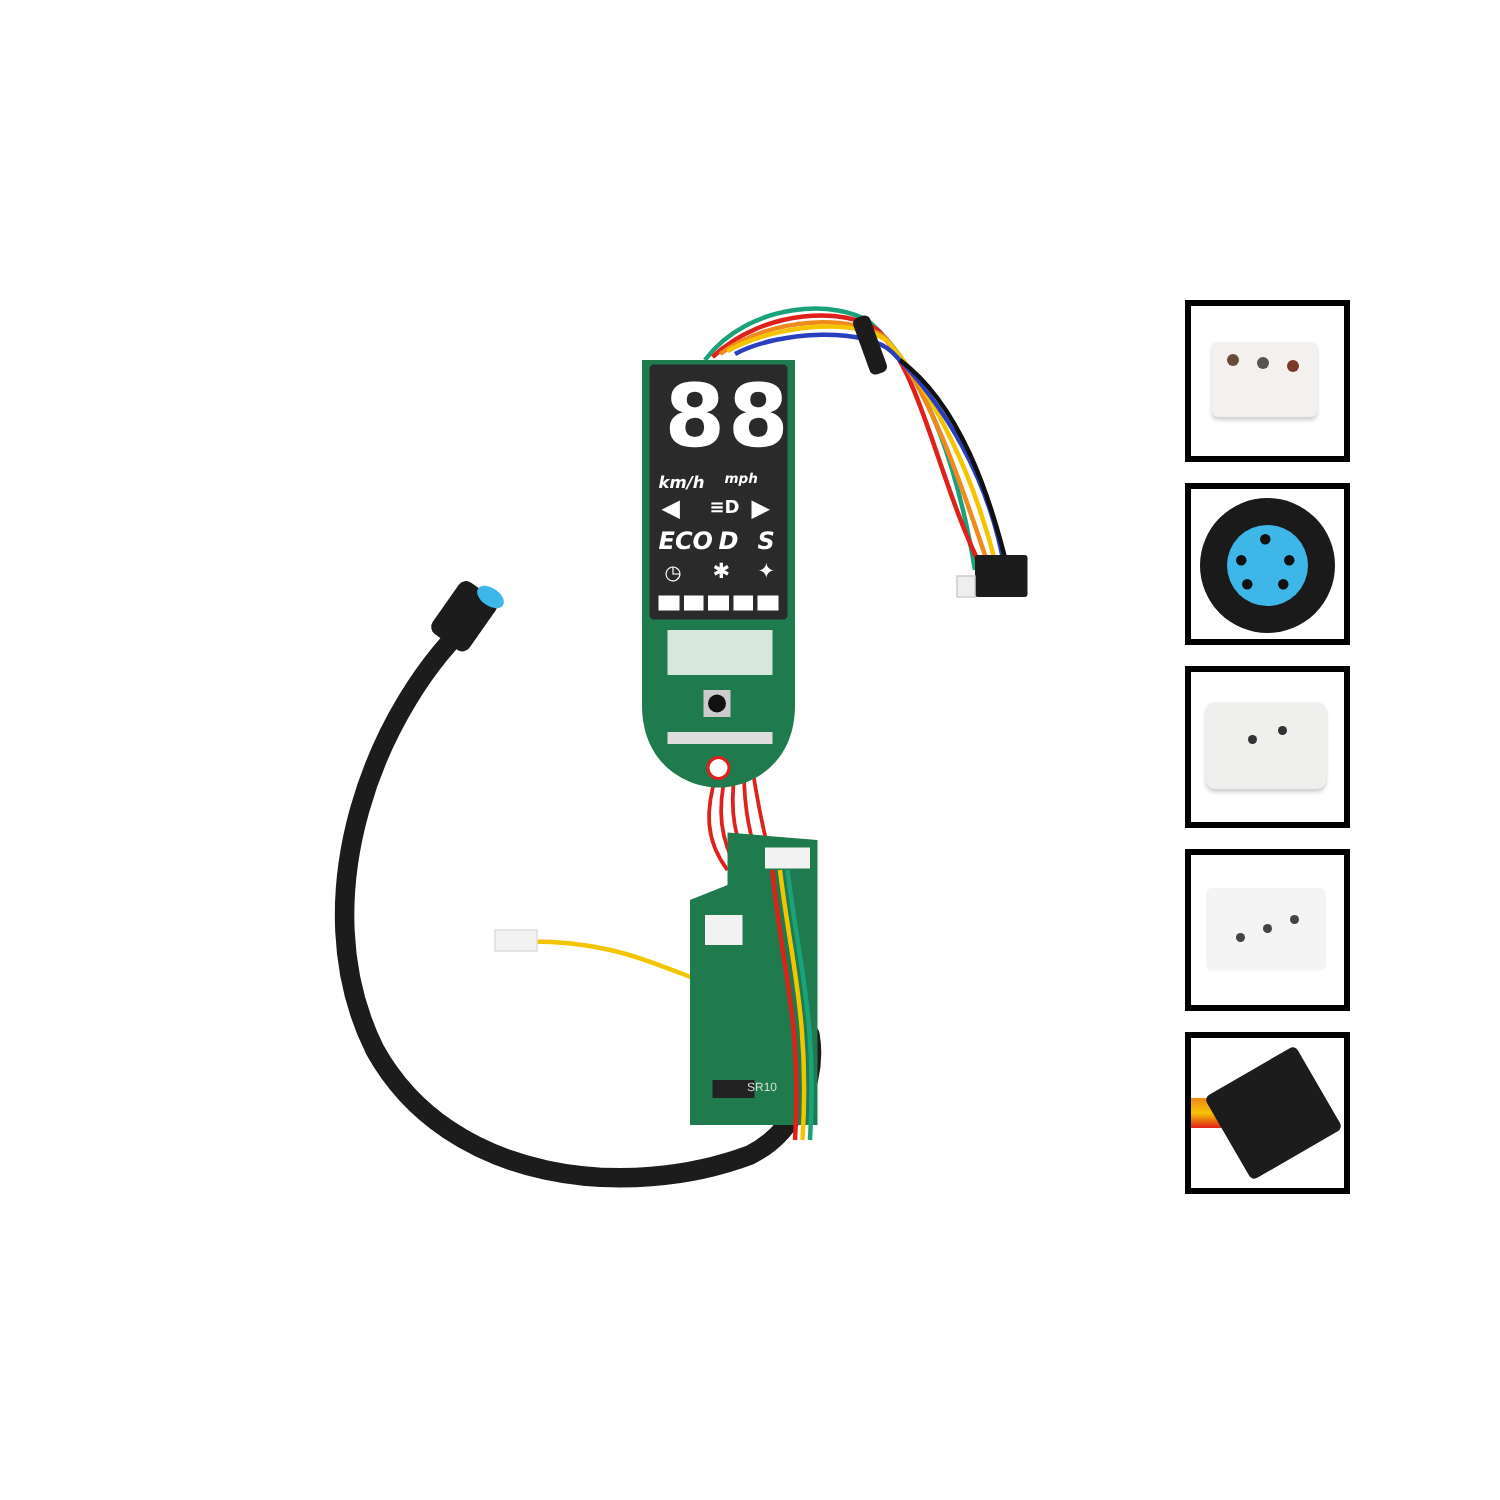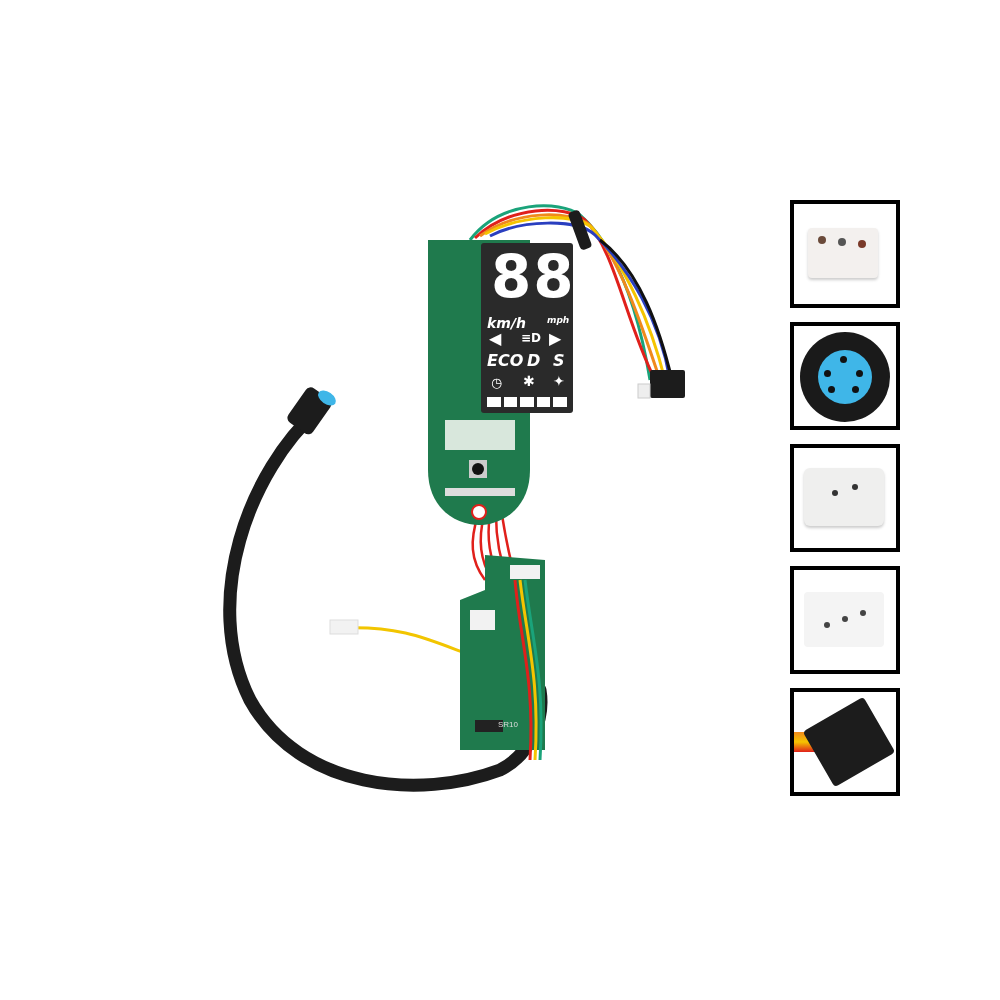--- a/index.html
+++ b/index.html
@@ -1,19 +1,19 @@
 <!DOCTYPE html>
 <html><head>
 <meta charset="utf-8">
 <style>
   html,body{margin:0;padding:0;background:#fff;}
   body{width:1000px;height:1000px;position:relative;overflow:hidden;font-family:"Liberation Sans",sans-serif;}
   .abs{position:absolute;}
   svg{position:absolute;left:0;top:0;}
-  .lcd{position:absolute;left:433px;top:243px;width:92px;height:170px;background:#2a2a2a;border-radius:3px;margin-left:48px;}
+  .lcd{position:absolute;left:433px;top:243px;width:92px;height:170px;background:#2a2a2a;border-radius:3px;}
   .lcd-text{position:absolute;color:#fff;font-weight:bold;font-style:italic;font-family:"DejaVu Sans",sans-serif;}
   .thumb{position:absolute;left:790px;width:110px;height:108px;box-sizing:border-box;border:4px solid #000;background:#fff;overflow:hidden;}
 </style>
 </head>
 <body>
 
 <svg width="1000" height="1000">
 
   <path d="M318 410 C 250 470, 200 600, 250 700 C 300 790, 420 800, 500 770 C 530 755, 545 720, 540 690" stroke="#1c1c1c" stroke-width="13" fill="none" stroke-linecap="round"></path>
 
@@ -57,22 +57,22 @@
   <rect x="475" y="720" width="28" height="12" fill="#222"></rect>
   <g stroke-width="3" fill="none">
     <path d="M515 580 C 520 640, 535 680, 530 760" stroke="#e0201b"></path>
     <path d="M520 580 C 527 640, 540 680, 535 760" stroke="#f5c400"></path>
     <path d="M525 580 C 532 640, 545 680, 540 760" stroke="#1aa37a"></path>
   </g>
 </svg>
 
 <div class="lcd">
   <div class="lcd-text" style="left:10px;top:0px;font-size:58px;font-style:normal;letter-spacing:2px;">88</div>
-  <div class="lcd-text" style="left:6px;top:72px;font-size:14px;">km/h</div>
-  <div class="lcd-text" style="left:66px;top:72px;font-size:9px;">mph</div>
+  <div class="lcd-text" style="left:6px;top:72px;font-size:11px;">km/h</div>
+  <div class="lcd-text" style="left:50px;top:72px;font-size:9px;">mph</div>
   <div class="lcd-text" style="left:8px;top:86px;font-size:16px;font-style:normal;">◀</div>
   <div class="lcd-text" style="left:40px;top:88px;font-size:12px;font-style:normal;">≡D</div>
   <div class="lcd-text" style="left:68px;top:86px;font-size:16px;font-style:normal;">▶</div>
   <div class="lcd-text" style="left:6px;top:108px;font-size:16px;text-align:right;">ECO</div>
   <div class="lcd-text" style="left:46px;top:108px;font-size:16px;">D</div>
   <div class="lcd-text" style="left:72px;top:108px;font-size:16px;">S</div>
   <div class="lcd-text" style="left:10px;top:132px;font-size:13px;font-style:normal;">◷</div>
   <div class="lcd-text" style="left:42px;top:130px;font-size:14px;font-style:normal;">✱</div>
   <div class="lcd-text" style="left:72px;top:130px;font-size:14px;font-style:normal;">✦</div>
   <div class="abs" style="left:6px;top:154px;width:80px;height:10px;display:flex;gap:3px;">

